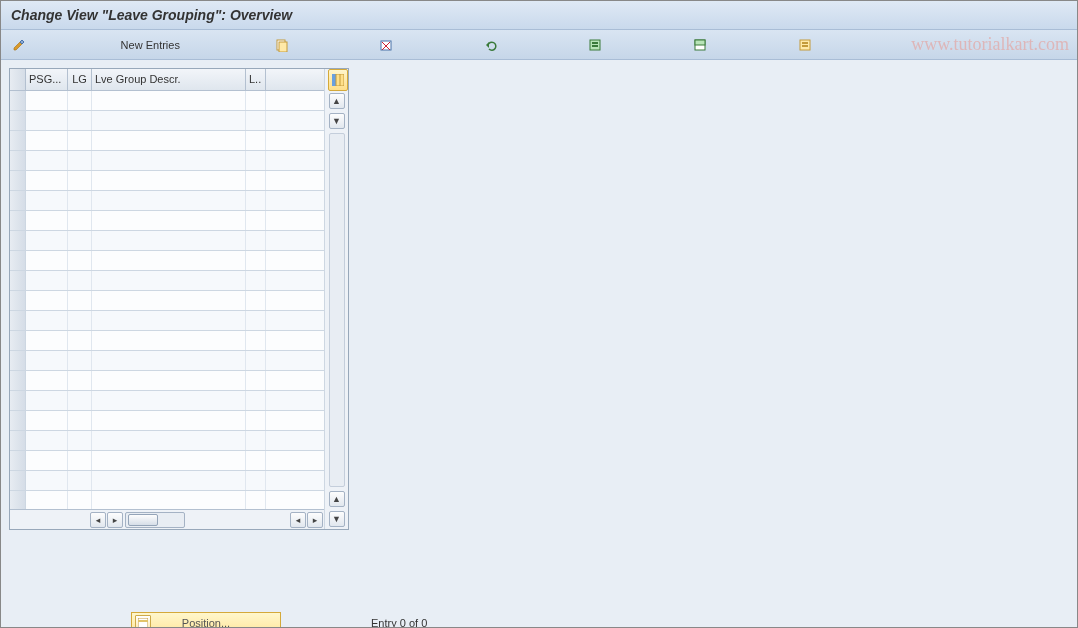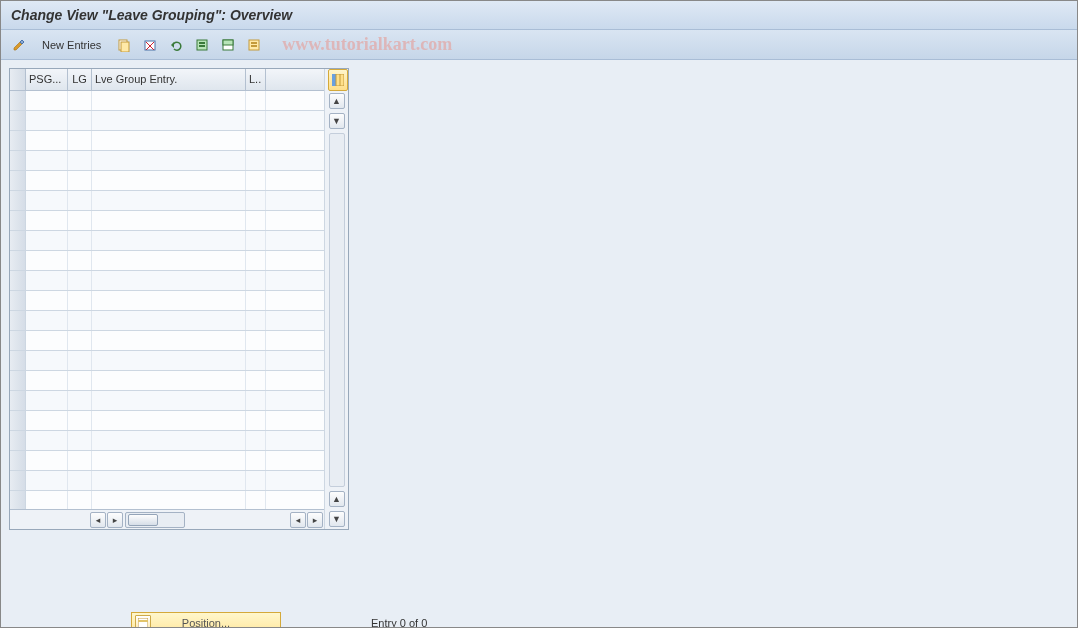--- a/index.html
+++ b/index.html
@@ -29,20 +29,21 @@
       color: #333;
     }
     .toolbar {
       background: linear-gradient(to bottom, #d9e5f2, #c6d6e9);
       padding: 4px 8px;
       border-bottom: 1px solid #a9bdd6;
       display: flex;
       align-items: center;
       gap: 6px;
       height: 30px;
+      justify-content: space-between;
     }
     .toolbar-btn {
       display: inline-flex;
       align-items: center;
       justify-content: center;
       width: 20px;
       height: 20px;
       cursor: pointer;
       border: 1px solid transparent;
       border-radius: 2px;
@@ -56,21 +57,20 @@
       color: #333;
       border: 1px solid transparent;
       border-radius: 2px;
     }
     .watermark {
       font-size: 18px;
       color: #e0b0b0;
       margin-left: 12px;
       font-family: Georgia, serif;
       opacity: 0.85;
-      font-weight: bold;
     }
     .content-area {
       padding: 8px;
       position: relative;
       height: calc(100% - 60px);
     }
     .table-container {
       display: flex;
       width: 340px;
       border: 1px solid #98a8ba;
@@ -324,21 +324,21 @@
 </div>
 
 <div class="content-area">
 
   <div class="table-container">
     <div class="table-main">
       <div class="table-header-row">
         <div class="sel-col"></div>
         <div class="th col-psg">PSG...</div>
         <div class="th col-lg">LG</div>
-        <div class="th col-descr">Lve Group Entry.</div>
+        <div class="th col-descr">Lve Group Descr.</div>
         <div class="th col-l">L..</div>
       </div>
       <div class="table-body" id="table-body">
           <div class="tr">
             <div class="sel-cell"></div>
             <div class="td col-psg"></div>
             <div class="td col-lg"></div>
             <div class="td col-descr"></div>
             <div class="td col-l"></div>
           </div>

